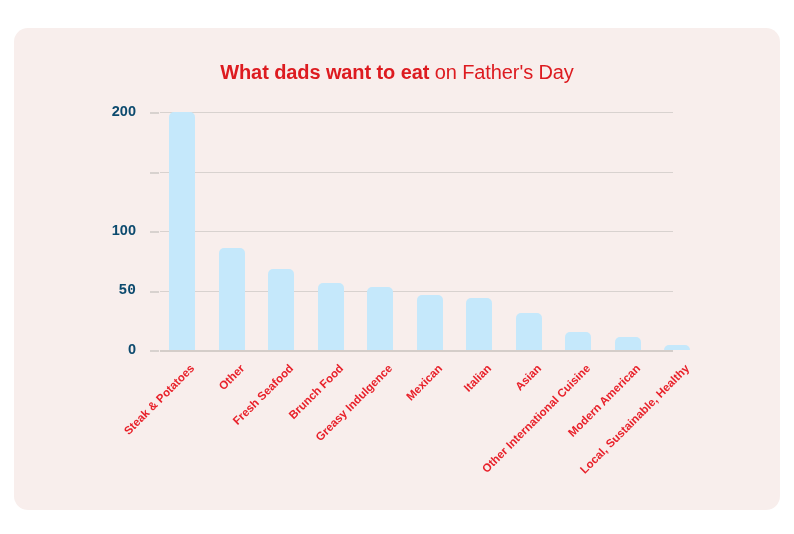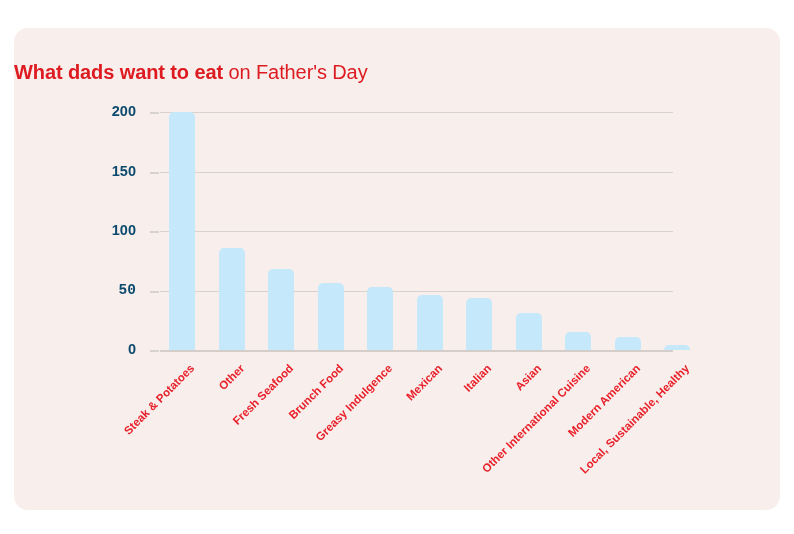--- a/index.html
+++ b/index.html
@@ -22,20 +22,21 @@
     height: 482px;
     background: #f8eeec;
     border-radius: 14px;
   }
 
   #chart-title {
     position: absolute;
     left: 0;
     top: 33px;
     width: 766px;
+    text-align: center;
     color: #dd1b20;
     font-size: 20px;
     letter-spacing: -0.1px;
     white-space: nowrap;
   }
   #chart-title .t-bold { font-weight: bold; }
   #chart-title .t-reg  { font-weight: normal; }
 
   
   #plot {
@@ -110,21 +111,20 @@
       <div class="tick" style="top: 322px;"></div>
       <div class="ytick-label" style="top: 313px; width: 134px;">0</div>
       <div class="gridline" style="top: 262.5px;"></div>
       <div class="tick" style="top: 262.5px;"></div>
       <div class="ytick-label" style="top: 253.5px; width: 134px; font-family: Liberation Mono, monospace;">50</div>
       <div class="gridline" style="top: 203px;"></div>
       <div class="tick" style="top: 203px;"></div>
       <div class="ytick-label" style="top: 194px; width: 134px;">100</div>
       <div class="gridline" style="top: 143.5px;"></div>
       <div class="tick" style="top: 143.5px;"></div>
-      <div class="ytick-label" style="top: 134.5px; width: 134px;">150</div>
       <div class="gridline" style="top: 84px;"></div>
       <div class="tick" style="top: 84px;"></div>
       <div class="ytick-label" style="top: 75px; width: 134px;">200</div>
       <div class="bar" title="Steak &amp; Potatoes: 200" style="left: 155px; top: 84px; height: 238px; background: rgb(197, 232, 251);"></div>
       <div class="xtick-label" style="left: -26px; width: 200px; top: 334px; color: rgb(232, 33, 42);">Steak &amp; Potatoes</div>
       <div class="bar" title="Other: 86" style="left: 204.5px; top: 219.66px; height: 102.34px; background: rgb(197, 232, 251);"></div>
       <div class="xtick-label" style="left: 23.5px; width: 200px; top: 334px; color: rgb(232, 33, 42);">Other</div>
       <div class="bar" title="Fresh Seafood: 68" style="left: 254px; top: 241.08px; height: 80.92px; background: rgb(197, 232, 251);"></div>
       <div class="xtick-label" style="left: 73px; width: 200px; top: 334px; color: rgb(232, 33, 42);">Fresh Seafood</div>
       <div class="bar" title="Brunch Food: 56" style="left: 303.5px; top: 255.36px; height: 66.64px; background: rgb(197, 232, 251);"></div>

